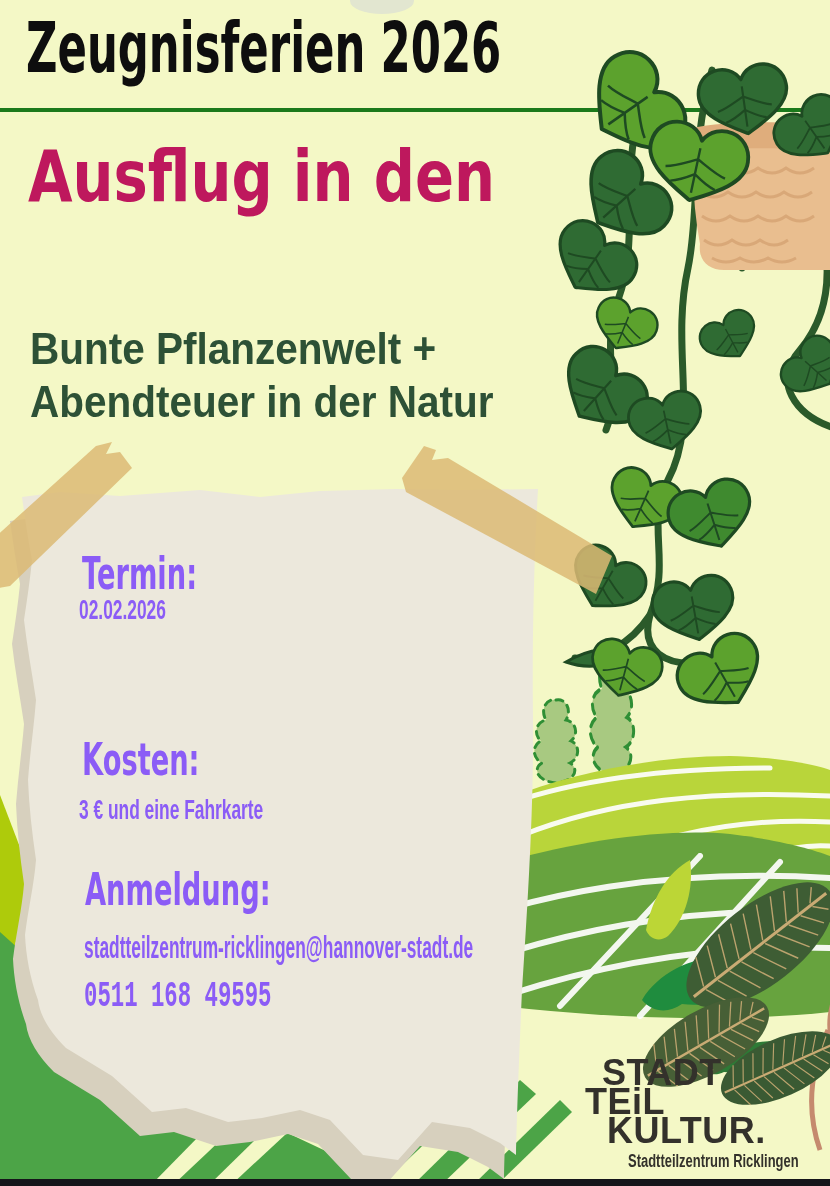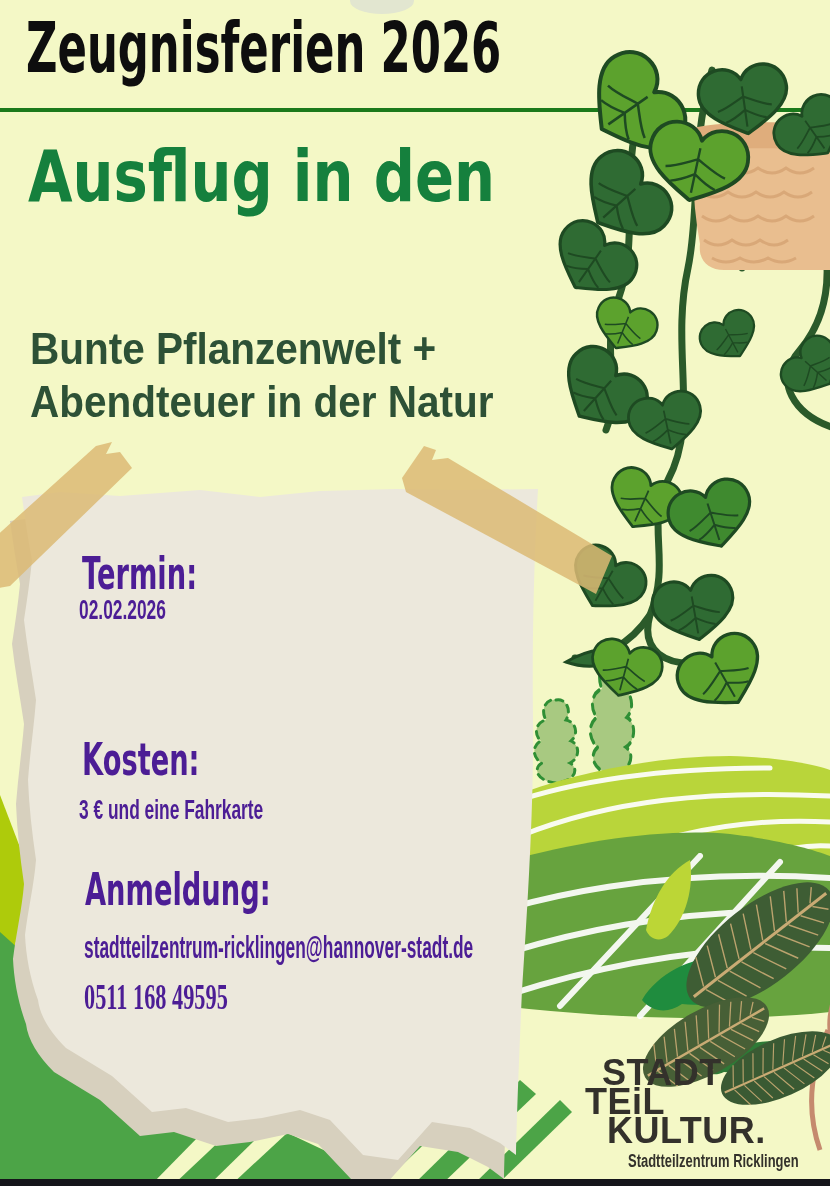--- a/index.html
+++ b/index.html
@@ -11,31 +11,31 @@
   .cond{display:inline-block;transform-origin:0 0;white-space:nowrap;}
   .sx56{transform:scaleX(.56);} .sx62{transform:scaleX(.62);}
   .sx80{transform:scaleX(.80);} .sx90{transform:scaleX(.90);} .sx72{transform:scaleX(.72);}
 
   .top-ellipse{position:absolute;left:350px;top:-12px;width:64px;height:26px;
     border-radius:50%;background:#E2E6D0;}
   .header{position:absolute;left:26px;top:12px;margin:0;font-size:70px;font-weight:bold;
     color:#0E0E0E;letter-spacing:0;line-height:1.05;}
   .divider{position:absolute;left:0;top:108px;width:830px;height:4px;background:#1B7A1B;}
 
-  .title{position:absolute;left:28px;top:138px;color:#15803d;font-weight:bold;
+  .title{position:absolute;left:28px;top:138px;color:#be185d;font-weight:bold;
     font-size:72px;line-height:77px;letter-spacing:0;}
   .subtitle{position:absolute;left:30px;top:322px;color:#2D5136;font-weight:bold;
     font-family:"Liberation Sans",sans-serif;font-size:45px;line-height:53px;}
 
-  .note-text{position:absolute;left:0;top:0;width:830px;height:1186px;color:#4c1d95;}
+  .note-text{position:absolute;left:0;top:0;width:830px;height:1186px;color:#8b5cf6;}
   .note-line{position:absolute;}
   .nlabel{font-family:"DejaVu Sans",sans-serif;font-weight:bold;font-size:44px;}
   .nvalue{font-family:"Liberation Sans",sans-serif;font-weight:bold;font-size:28px;}
   .nemail{font-family:"Liberation Sans",sans-serif;font-weight:bold;font-size:31px;text-align:right;}
-  .nphone{font-family:Liberation Serif, serif;font-weight:bold;font-size:36px;}
+  .nphone{font-family:Liberation Mono, monospace;font-weight:bold;font-size:36px;}
 
   .logo{position:absolute;left:585px;top:1058px;color:#33312B;
     font-family:"Liberation Sans",sans-serif;font-weight:bold;line-height:29px;}
   .logo .l1{margin-left:17px;font-size:36px;letter-spacing:.5px;}
   .logo .l2{margin-left:0;font-size:36px;letter-spacing:.5px;}
   .logo .l3{margin-left:22px;font-size:36px;letter-spacing:.5px;}
   .logo .tag{margin-left:43px;margin-top:7px;font-size:18px;line-height:18px;}
 
   .bottom-bar{position:absolute;left:0;bottom:0;width:830px;height:7px;background:#15151A;}
 </style>

